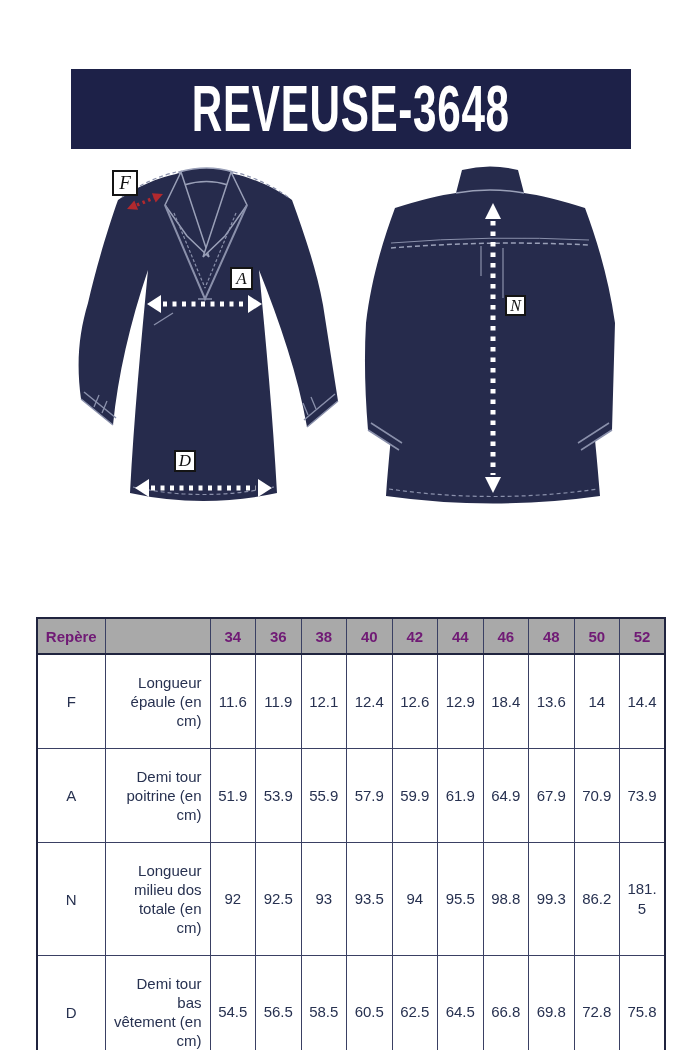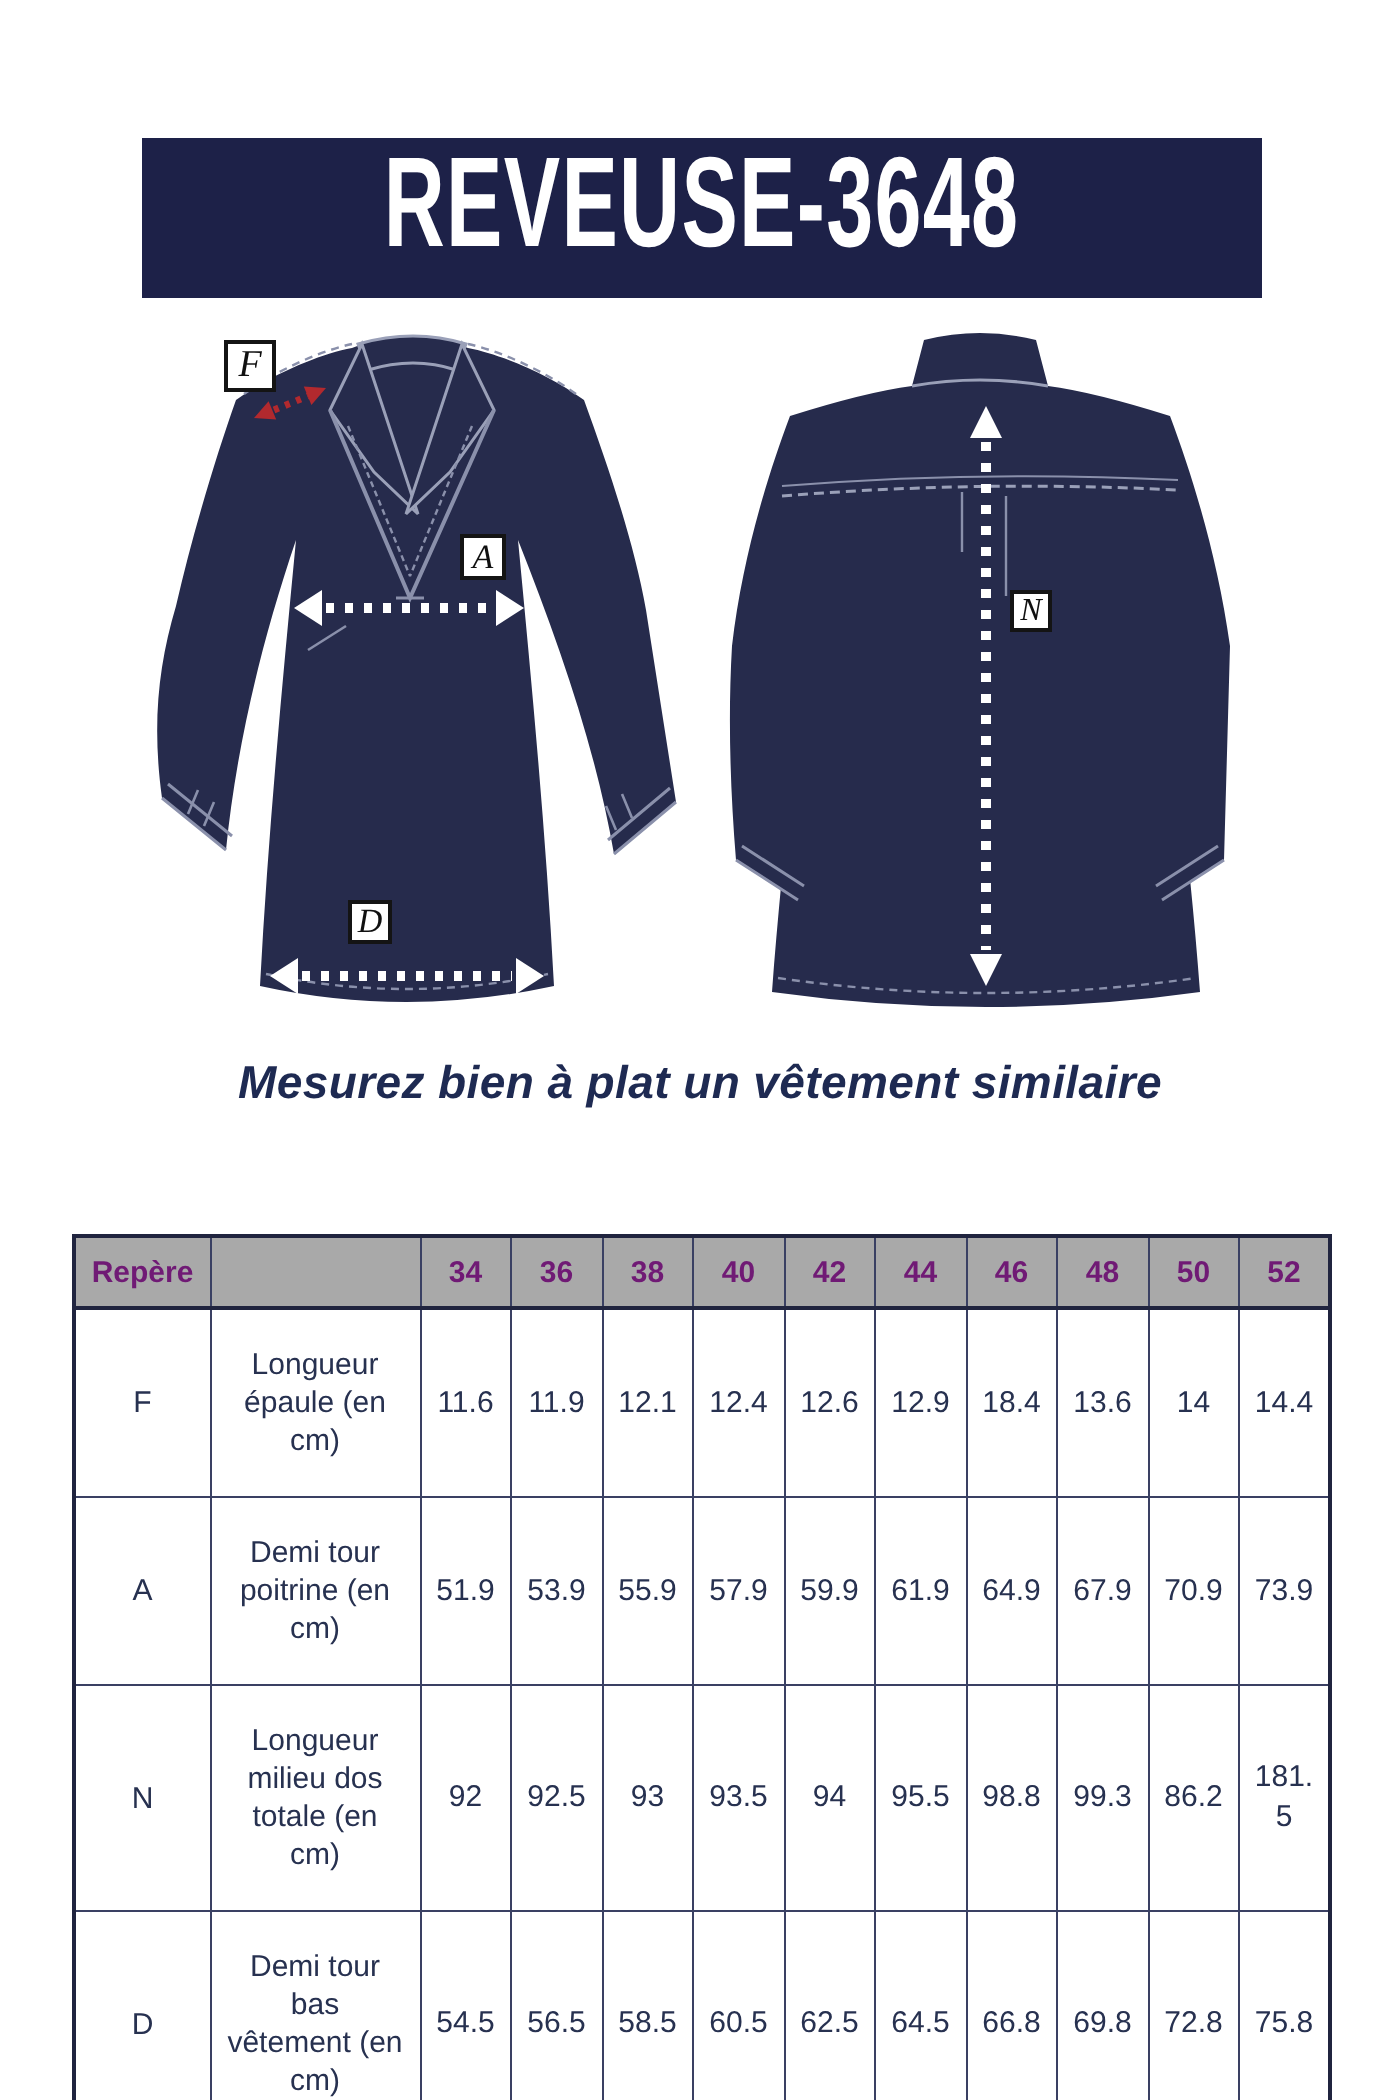--- a/index.html
+++ b/index.html
@@ -1,21 +1,21 @@
 <!DOCTYPE html>
 <html><head>
 <meta charset="utf-8">
 <style>
   html,body{margin:0;padding:0;background:#ffffff;}
   .page{position:relative;width:700px;height:1050px;background:#ffffff;overflow:hidden;
         font-family:"Liberation Sans",sans-serif;}
 
   
   .title-band{position:absolute;left:71px;top:69px;width:560px;height:80px;
-              background:#1d2148;display:flex;align-items:flex-start;justify-content:center;}
+              background:#1d2148;display:flex;align-items:center;justify-content:center;}
   .title-text{color:#ffffff;font-weight:700;font-size:64px;letter-spacing:1px;
               display:inline-block;transform:scaleX(0.66);transform-origin:center;
               white-space:nowrap;line-height:1;}
 
   
   .svg-front{position:absolute;left:70px;top:163px;}
   .svg-back{position:absolute;left:353px;top:158px;}
   .marker{position:absolute;background:#ffffff;border:2px solid #141414;z-index:6;
           display:flex;align-items:center;justify-content:center;
           font-family:"Liberation Serif",serif;font-style:italic;color:#101010;box-sizing:border-box;}
@@ -32,21 +32,21 @@
   
   .size-table{position:absolute;left:36px;top:617px;width:628px;
               border-collapse:collapse;table-layout:fixed;
               border:2px solid #20243f;font-size:15px;color:#273150;}
   .size-table th,.size-table td{border:1.5px solid #3a4063;text-align:center;vertical-align:middle;}
   .size-table thead tr{height:36px;}
   .size-table thead th{background:#a9a9a9;color:#701a75;font-weight:700;
                        border-bottom:2px solid #20243f;}
   .size-table tbody tr{height:79px;}
   .size-table tbody tr:last-child{height:72px;}
-  .size-table td.label{text-align:center;padding:18px 8px;line-height:19px;}
+  .size-table td.label{text-align:right;padding:18px 8px;line-height:19px;}
   .size-table td.val{padding:0 4px;word-break:break-all;line-height:20px;}
   .col-code{width:68px;}
   .col-label{width:105px;}
   .col-size{width:45.5px;}
 </style>
 </head>
 <body>
 
 <div class="page">
 
@@ -129,21 +129,20 @@
     <span>A</span>
   </div>
   <div class="marker marker-D">
     <span>D</span>
   </div>
   <div class="marker marker-N">
     <span>N</span>
   </div>
 
   <div class="instruction">
-    <div>Mesurez bien à plat un vêtement similaire</div>
   </div>
 
   <table class="size-table">
     <colgroup>
       <col class="col-code">
         <col class="col-label">
       <col class="col-size">
         <col class="col-size">
         <col class="col-size">
         <col class="col-size">

